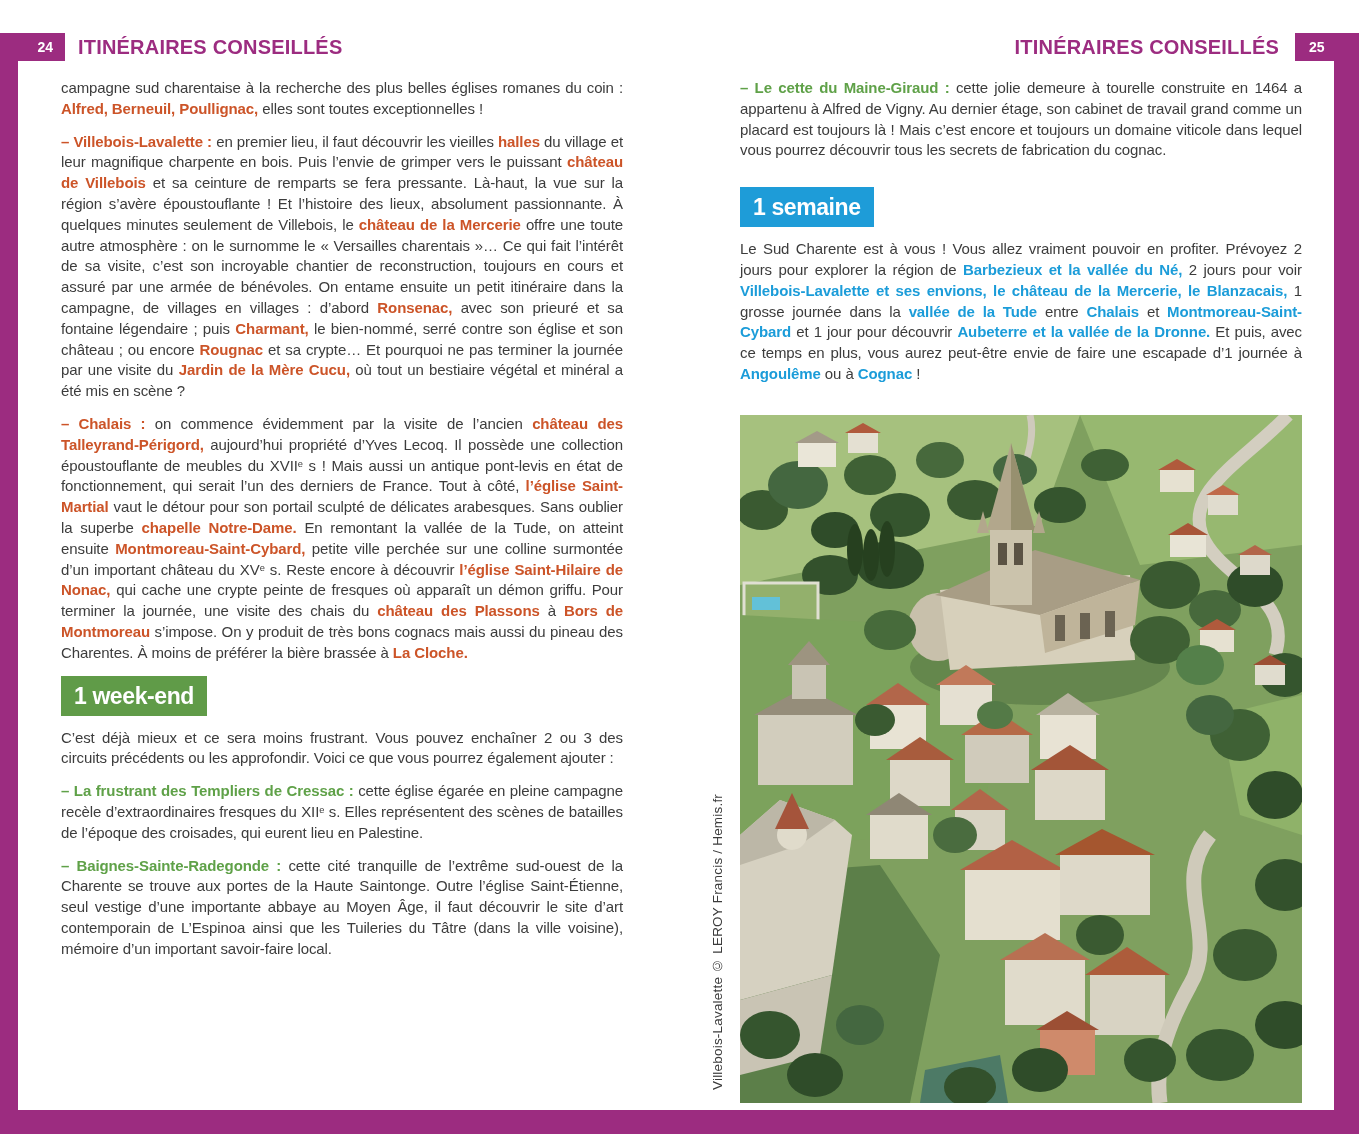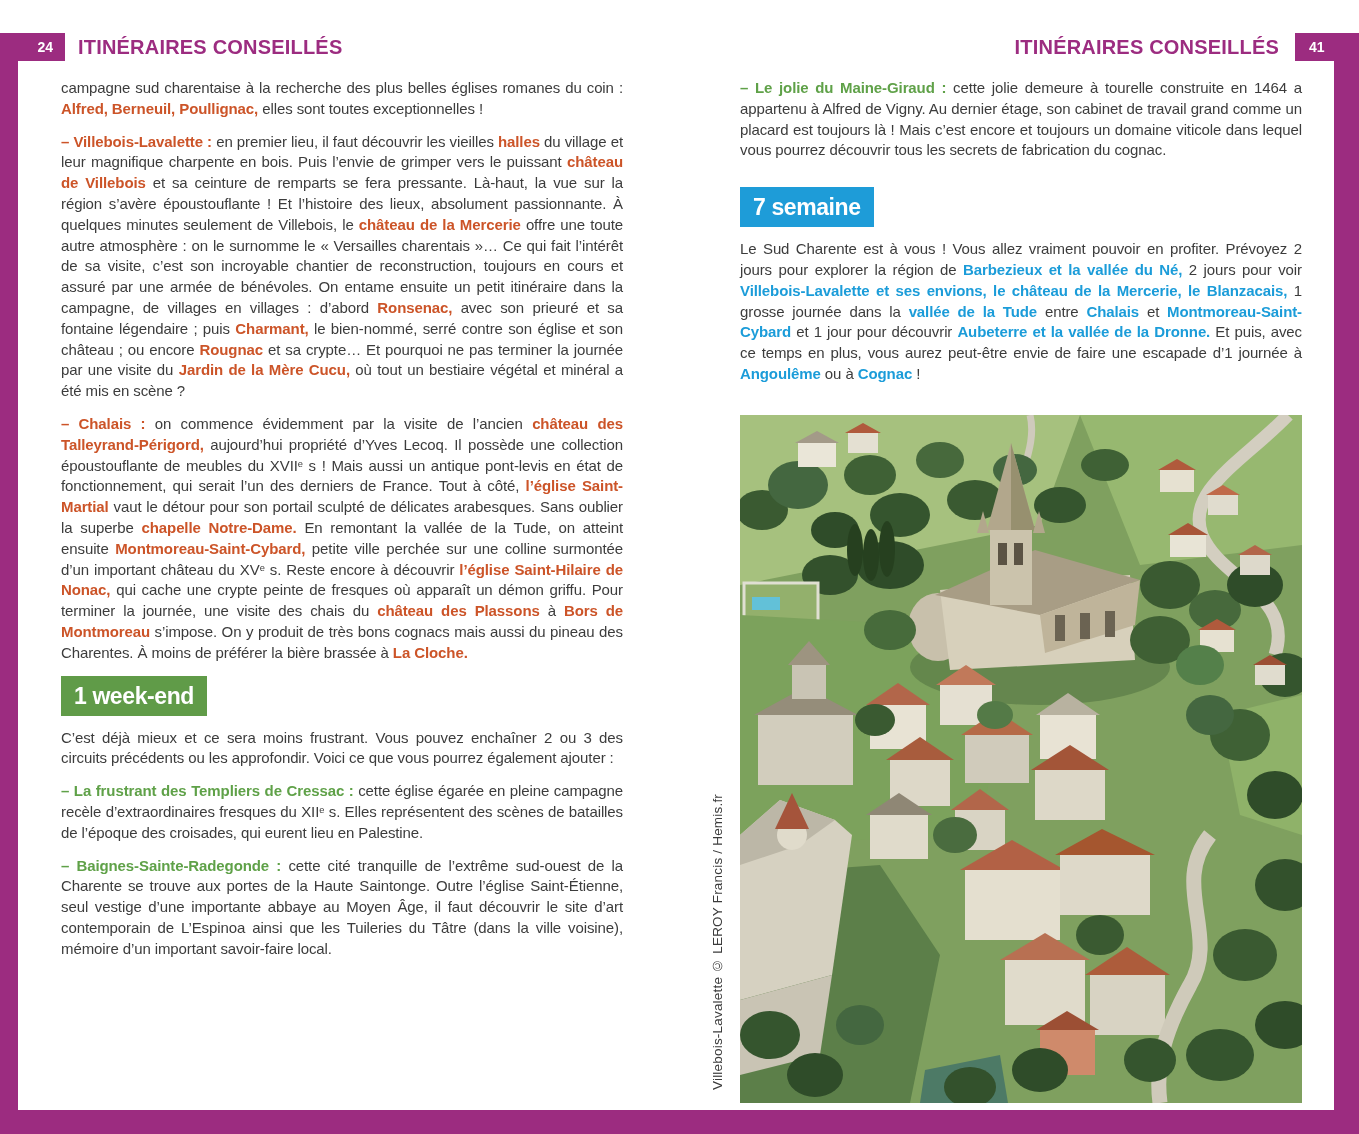--- a/index.html
+++ b/index.html
@@ -51,22 +51,22 @@
     <p class="body">campagne sud charentaise à la recherche des plus belles églises romanes du coin : <span class="kw-orange">Alfred, Berneuil, Poullignac,</span> elles sont toutes exceptionnelles !</p>
     <p class="body"><span class="kw-orange">– Villebois-Lavalette : </span>en premier lieu, il faut découvrir les vieilles <span class="kw-orange">halles</span> du village et leur magnifique charpente en bois. Puis l’envie de grimper vers le puissant <span class="kw-orange">château de Villebois</span> et sa ceinture de remparts se fera pressante. Là-haut, la vue sur la région s’avère époustouflante ! Et l’histoire des lieux, absolument passionnante. À quelques minutes seulement de Villebois, le <span class="kw-orange">château de la Mercerie</span> offre une toute autre atmosphère : on le surnomme le « Versailles charentais »… Ce qui fait l’intérêt de sa visite, c’est son incroyable chantier de reconstruction, toujours en cours et assuré par une armée de bénévoles. On entame ensuite un petit itinéraire dans la campagne, de villages en villages : d’abord <span class="kw-orange">Ronsenac,</span> avec son prieuré et sa fontaine légendaire ; puis <span class="kw-orange">Charmant,</span> le bien-nommé, serré contre son église et son château ; ou encore <span class="kw-orange">Rougnac</span> et sa crypte… Et pourquoi ne pas terminer la journée par une visite du <span class="kw-orange">Jardin de la Mère Cucu,</span> où tout un bestiaire végétal et minéral a été mis en scène ?</p>
     <p class="body"><span class="kw-orange">– Chalais : </span>on commence évidemment par la visite de l’ancien <span class="kw-orange">château des Talleyrand-Périgord,</span> aujourd’hui propriété d’Yves Lecoq. Il possède une collection époustouflante de meubles du XVII<sup class="sup">e</sup> s ! Mais aussi un antique pont-levis en état de fonctionnement, qui serait l’un des derniers de France. Tout à côté, <span class="kw-orange">l’église Saint-Martial</span> vaut le détour pour son portail sculpté de délicates arabesques. Sans oublier la superbe <span class="kw-orange">chapelle Notre-Dame.</span> En remontant la vallée de la Tude, on atteint ensuite <span class="kw-orange">Montmoreau-Saint-Cybard,</span> petite ville perchée sur une colline surmontée d’un important château du XV<sup class="sup">e</sup> s. Reste encore à découvrir <span class="kw-orange">l’église Saint-Hilaire de Nonac,</span> qui cache une crypte peinte de fresques où apparaît un démon griffu. Pour terminer la journée, une visite des chais du <span class="kw-orange">château des Plassons</span> à <span class="kw-orange">Bors de Montmoreau</span> s’impose. On y produit de très bons cognacs mais aussi du pineau des Charentes. À moins de préférer la bière brassée à <span class="kw-orange">La Cloche.</span></p>
     <div class="section-box green">1 week-end</div>
     <p class="body">C’est déjà mieux et ce sera moins frustrant. Vous pouvez enchaîner 2 ou 3 des circuits précédents ou les approfondir. Voici ce que vous pourrez également ajouter :</p>
     <p class="body"><span class="kw-green">– La frustrant des Templiers de Cressac : </span>cette église égarée en pleine campagne recèle d’extraordinaires fresques du XII<sup class="sup">e</sup> s. Elles représentent des scènes de batailles de l’époque des croisades, qui eurent lieu en Palestine.</p>
     <p class="body"><span class="kw-green">– Baignes-Sainte-Radegonde : </span>cette cité tranquille de l’extrême sud-ouest de la Charente se trouve aux portes de la Haute Saintonge. Outre l’église Saint-Étienne, seul vestige d’une importante abbaye au Moyen Âge, il faut découvrir le site d’art contemporain de L’Espinoa ainsi que les Tuileries du Tâtre (dans la ville voisine), mémoire d’un important savoir-faire local.</p>
   </div>
 
   <div class="col col-right">
-    <p class="body"><span class="kw-green">– Le jolie du Maine-Giraud : </span>cette jolie demeure à tourelle construite en 1464 a appartenu à Alfred de Vigny. Au dernier étage, son cabinet de travail grand comme un placard est toujours là ! Mais c’est encore et toujours un domaine viticole dans lequel vous pourrez découvrir tous les secrets de fabrication du cognac.</p>
-    <div class="section-box blue">7 semaine</div>
+    <p class="body"><span class="kw-green">– Le cette du Maine-Giraud : </span>cette jolie demeure à tourelle construite en 1464 a appartenu à Alfred de Vigny. Au dernier étage, son cabinet de travail grand comme un placard est toujours là ! Mais c’est encore et toujours un domaine viticole dans lequel vous pourrez découvrir tous les secrets de fabrication du cognac.</p>
+    <div class="section-box blue">1 semaine</div>
     <p class="body">Le Sud Charente est à vous ! Vous allez vraiment pouvoir en profiter. Prévoyez 2 jours pour explorer la région de <span class="kw-blue">Barbezieux et la vallée du Né,</span> 2 jours pour voir <span class="kw-blue">Villebois-Lavalette et ses envions, le château de la Mercerie, le Blanzacais,</span> 1 grosse journée dans la <span class="kw-blue">vallée de la Tude</span> entre <span class="kw-blue">Chalais</span> et <span class="kw-blue">Montmoreau-Saint-Cybard</span> et 1 jour pour découvrir <span class="kw-blue">Aubeterre et la vallée de la Dronne.</span> Et puis, avec ce temps en plus, vous aurez peut-être envie de faire une escapade d’1 journée à <span class="kw-blue">Angoulême</span> ou à <span class="kw-blue">Cognac</span> !</p>
   </div>
 
   <div class="photo">
     <svg viewBox="0 0 562 688" preserveAspectRatio="none" aria-hidden="true">
       <rect width="562" height="688" fill="#7fa05f"></rect>
 
       <polygon points="0,0 340,0 300,110 0,170" fill="#a6c17e"></polygon>
       <polygon points="340,0 562,0 562,130 400,150" fill="#97b870"></polygon>
       <polygon points="480,300 562,280 562,420 500,400" fill="#8fb269"></polygon>
@@ -212,17 +212,17 @@
   <div class="photo-caption">Villebois-Lavalette © LEROY Francis / Hemis.fr</div>
 
   <div class="tab-left"></div>
   <div class="tab-right"></div>
   <div class="bottom-band"></div>
   <div class="pagenum-box left">
     <span>24</span>
   </div>
   <div class="header-title left">ITINÉRAIRES CONSEILLÉS</div>
   <div class="pagenum-box right">
-    <span>41</span>
+    <span>25</span>
   </div>
   <div class="header-title right">ITINÉRAIRES CONSEILLÉS</div>
 
 </div>
 
 </body></html>

